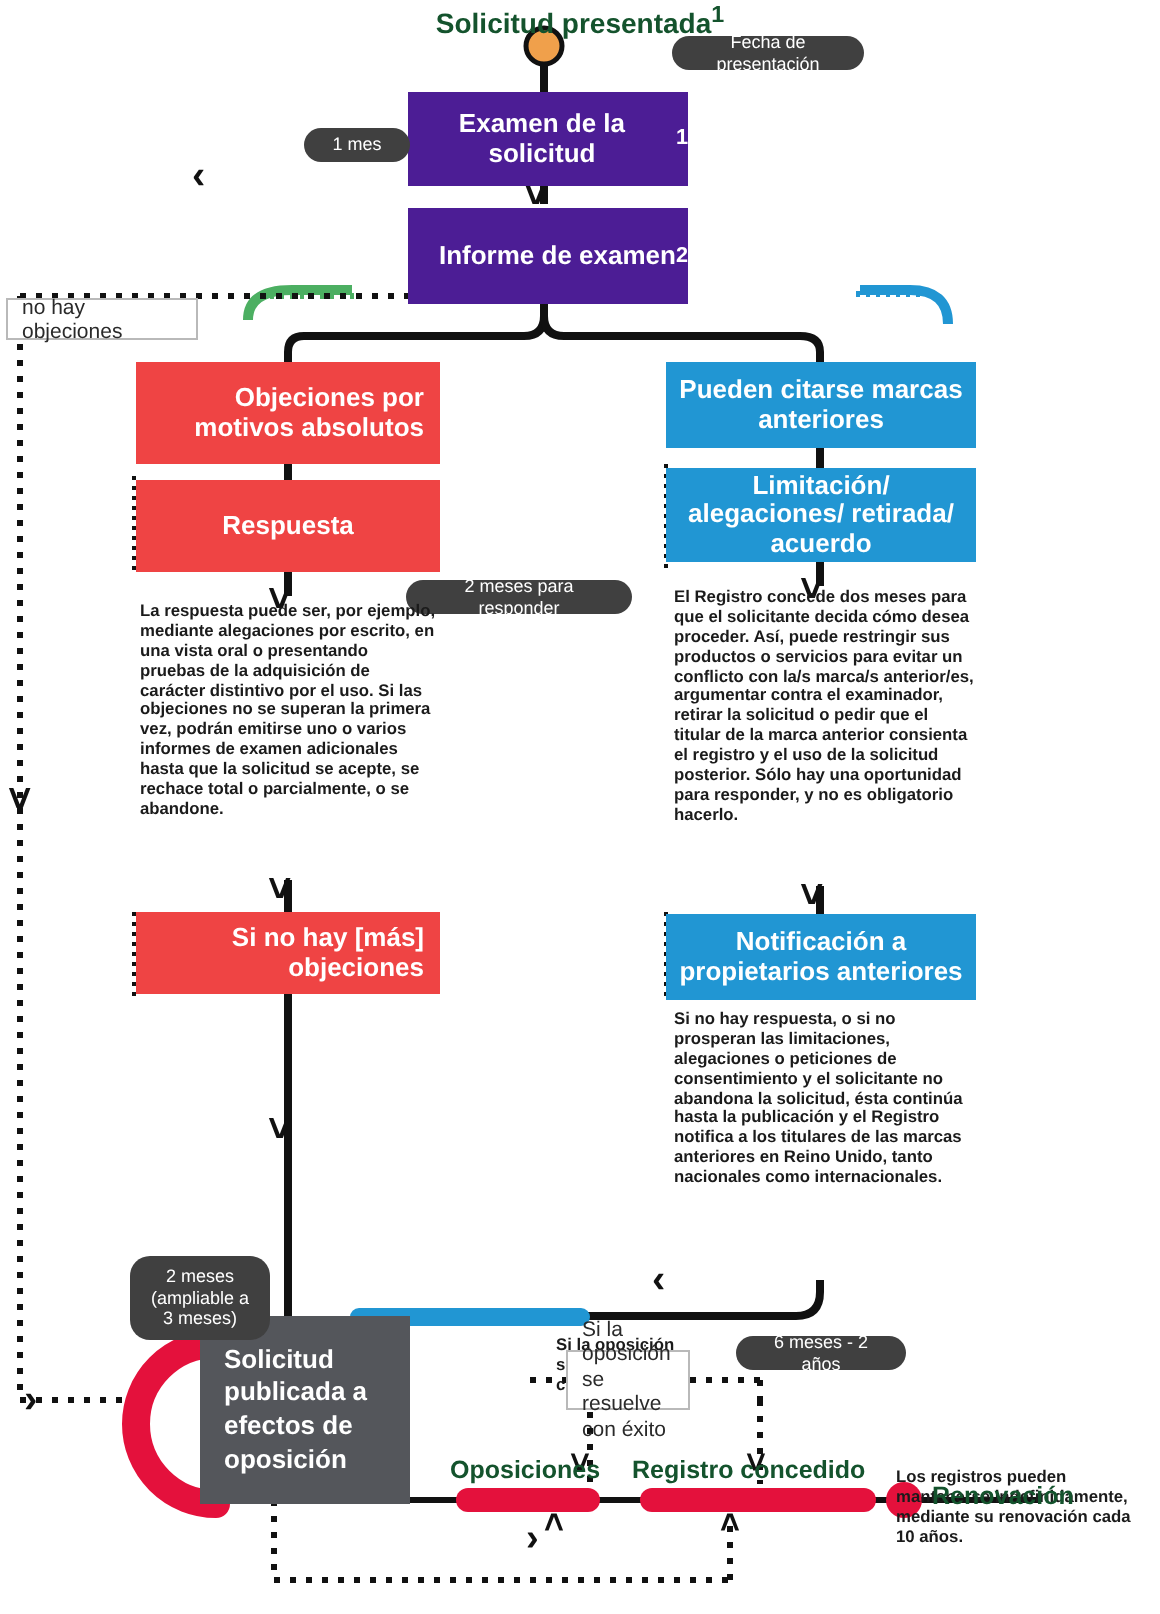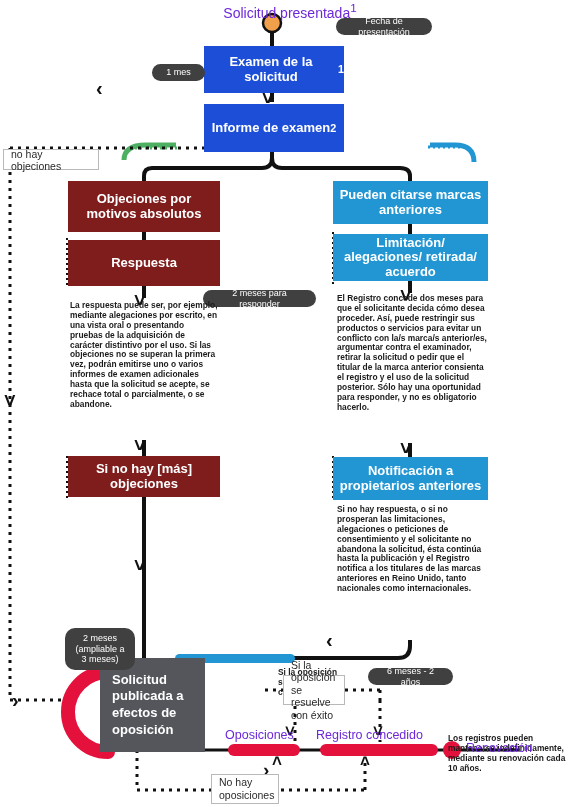--- a/index.html
+++ b/index.html
@@ -10,29 +10,29 @@
   body {
     width: 580px; height: 807px;
     position: relative; overflow: hidden;
     font-family: "Liberation Sans", sans-serif;
     -webkit-font-smoothing: antialiased;
   }
   #canvas { position: absolute; inset: 0; }
   .svg-layer { position: absolute; left: 0; top: 0; width: 580px; height: 807px; }
   .node { position: absolute; display: flex; align-items: center; justify-content: center;
           text-align: center; color: #ffffff; font-weight: bold; line-height: 1.12; }
-  .node.orange { background: #1d4ed8; }
-  .node.green  { background: #7f1d1d; }
+  .node.orange { background: #4c1d95; justify-content: flex-end; }
+  .node.green  { background: #ef4444; text-align: right; }
   .node.blue   { background: #2196D3; }
   .node.gray   { background: #54565B; }
   .pill { position: absolute; background: #404040; color: #fff; border-radius: 11px;
           display: flex; align-items: center; justify-content: center; text-align: center;
           line-height: 1.18; padding: 2px 9px; }
   .para { position: absolute; color: #1b1b1b; font-weight: bold; line-height: 1.175; }
-  .hdg { position: absolute; color: #6d28d9; font-weight: normal; }
+  .hdg { position: absolute; color: #14532d; font-weight: bold; }
   .tipbox { position: absolute; background: #fff; border: 1px solid #b9b9b9;
             color: #2a2a2a; font-weight: normal; padding: 3px 7px;
             display: flex; align-items: center; }
   .chev { position: absolute; color: #111; font-weight: bold; line-height: 1; }
 </style>
 </head>
 <body>
 
 <div id="canvas">
 
@@ -200,17 +200,14 @@
   <div class="para" style="left:278px; top:668px; width:62px; font-size:8.4px;">Si la oposición se resuelve con éxito</div>
 
   <div class="tipbox" style="left:3px; top:149px; width:96px; height:21px; font-size:10.5px;">
     <span>no hay objeciones</span>
   </div>
 
   <div class="tipbox" style="left:283px; top:675px; width:62px; height:30px; font-size:10.5px; line-height:1.2;">
     <span>Si la oposición se resuelve con éxito</span>
   </div>
 
-  <div class="tipbox" style="left:211px; top:774px; width:68px; height:30px; font-size:10.5px; line-height:1.2;">
-    <span>No hay oposiciones</span>
-  </div>
 
 </div>
 
 </body></html>

